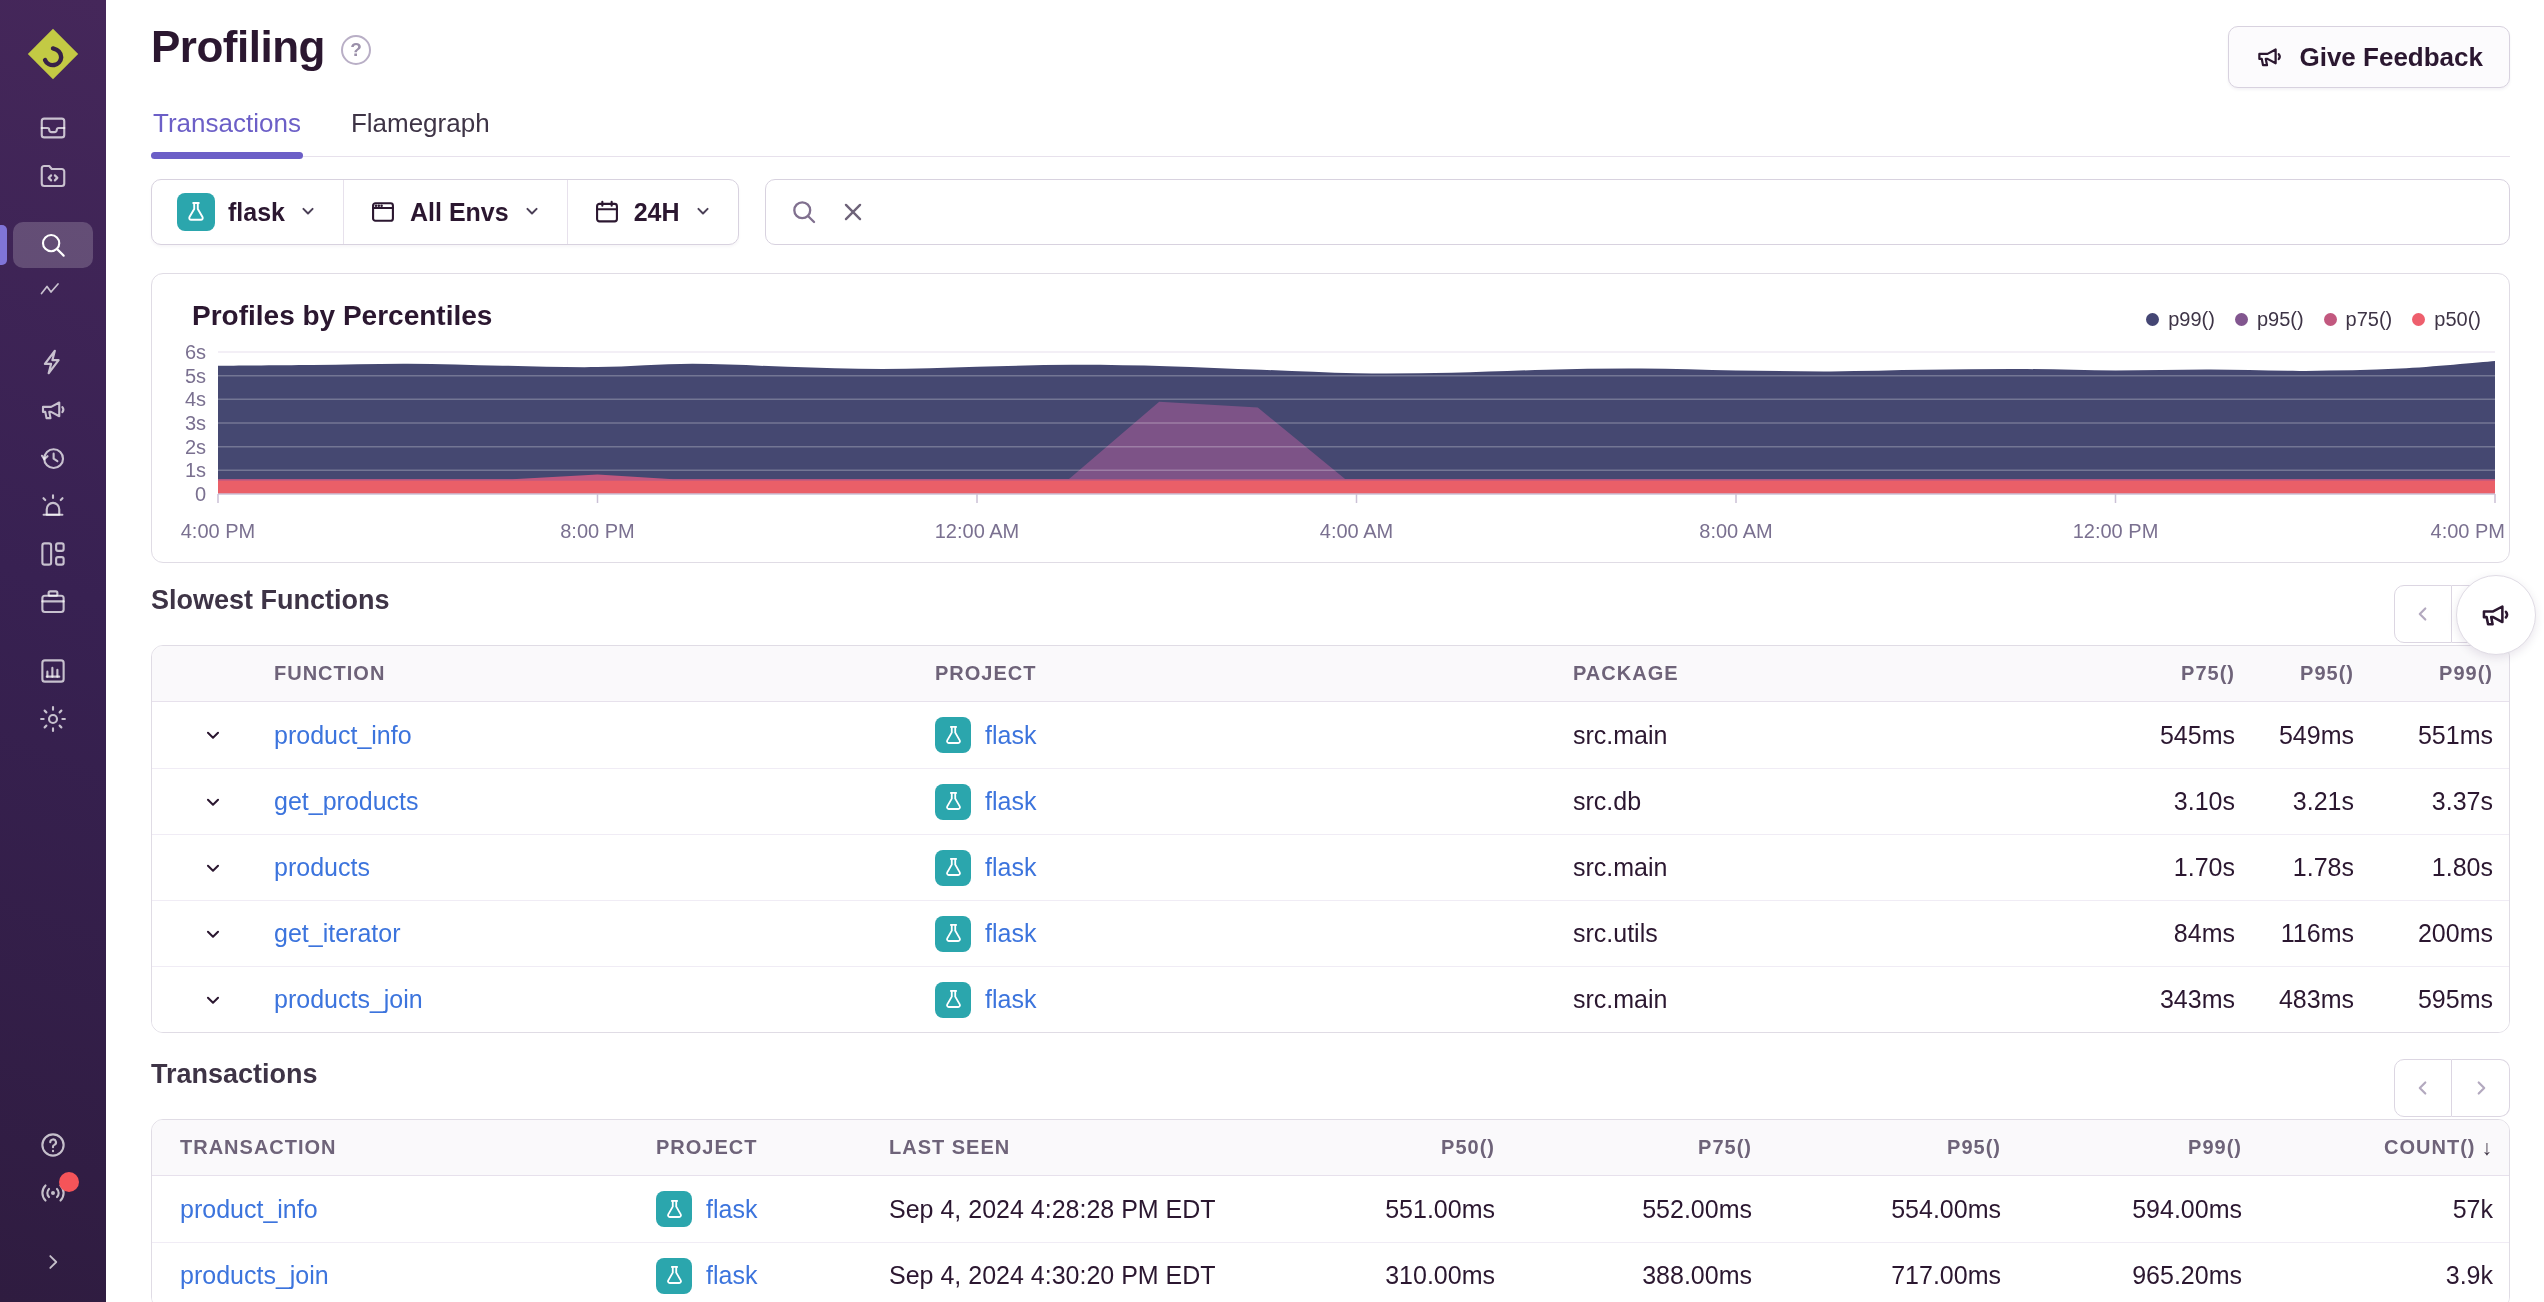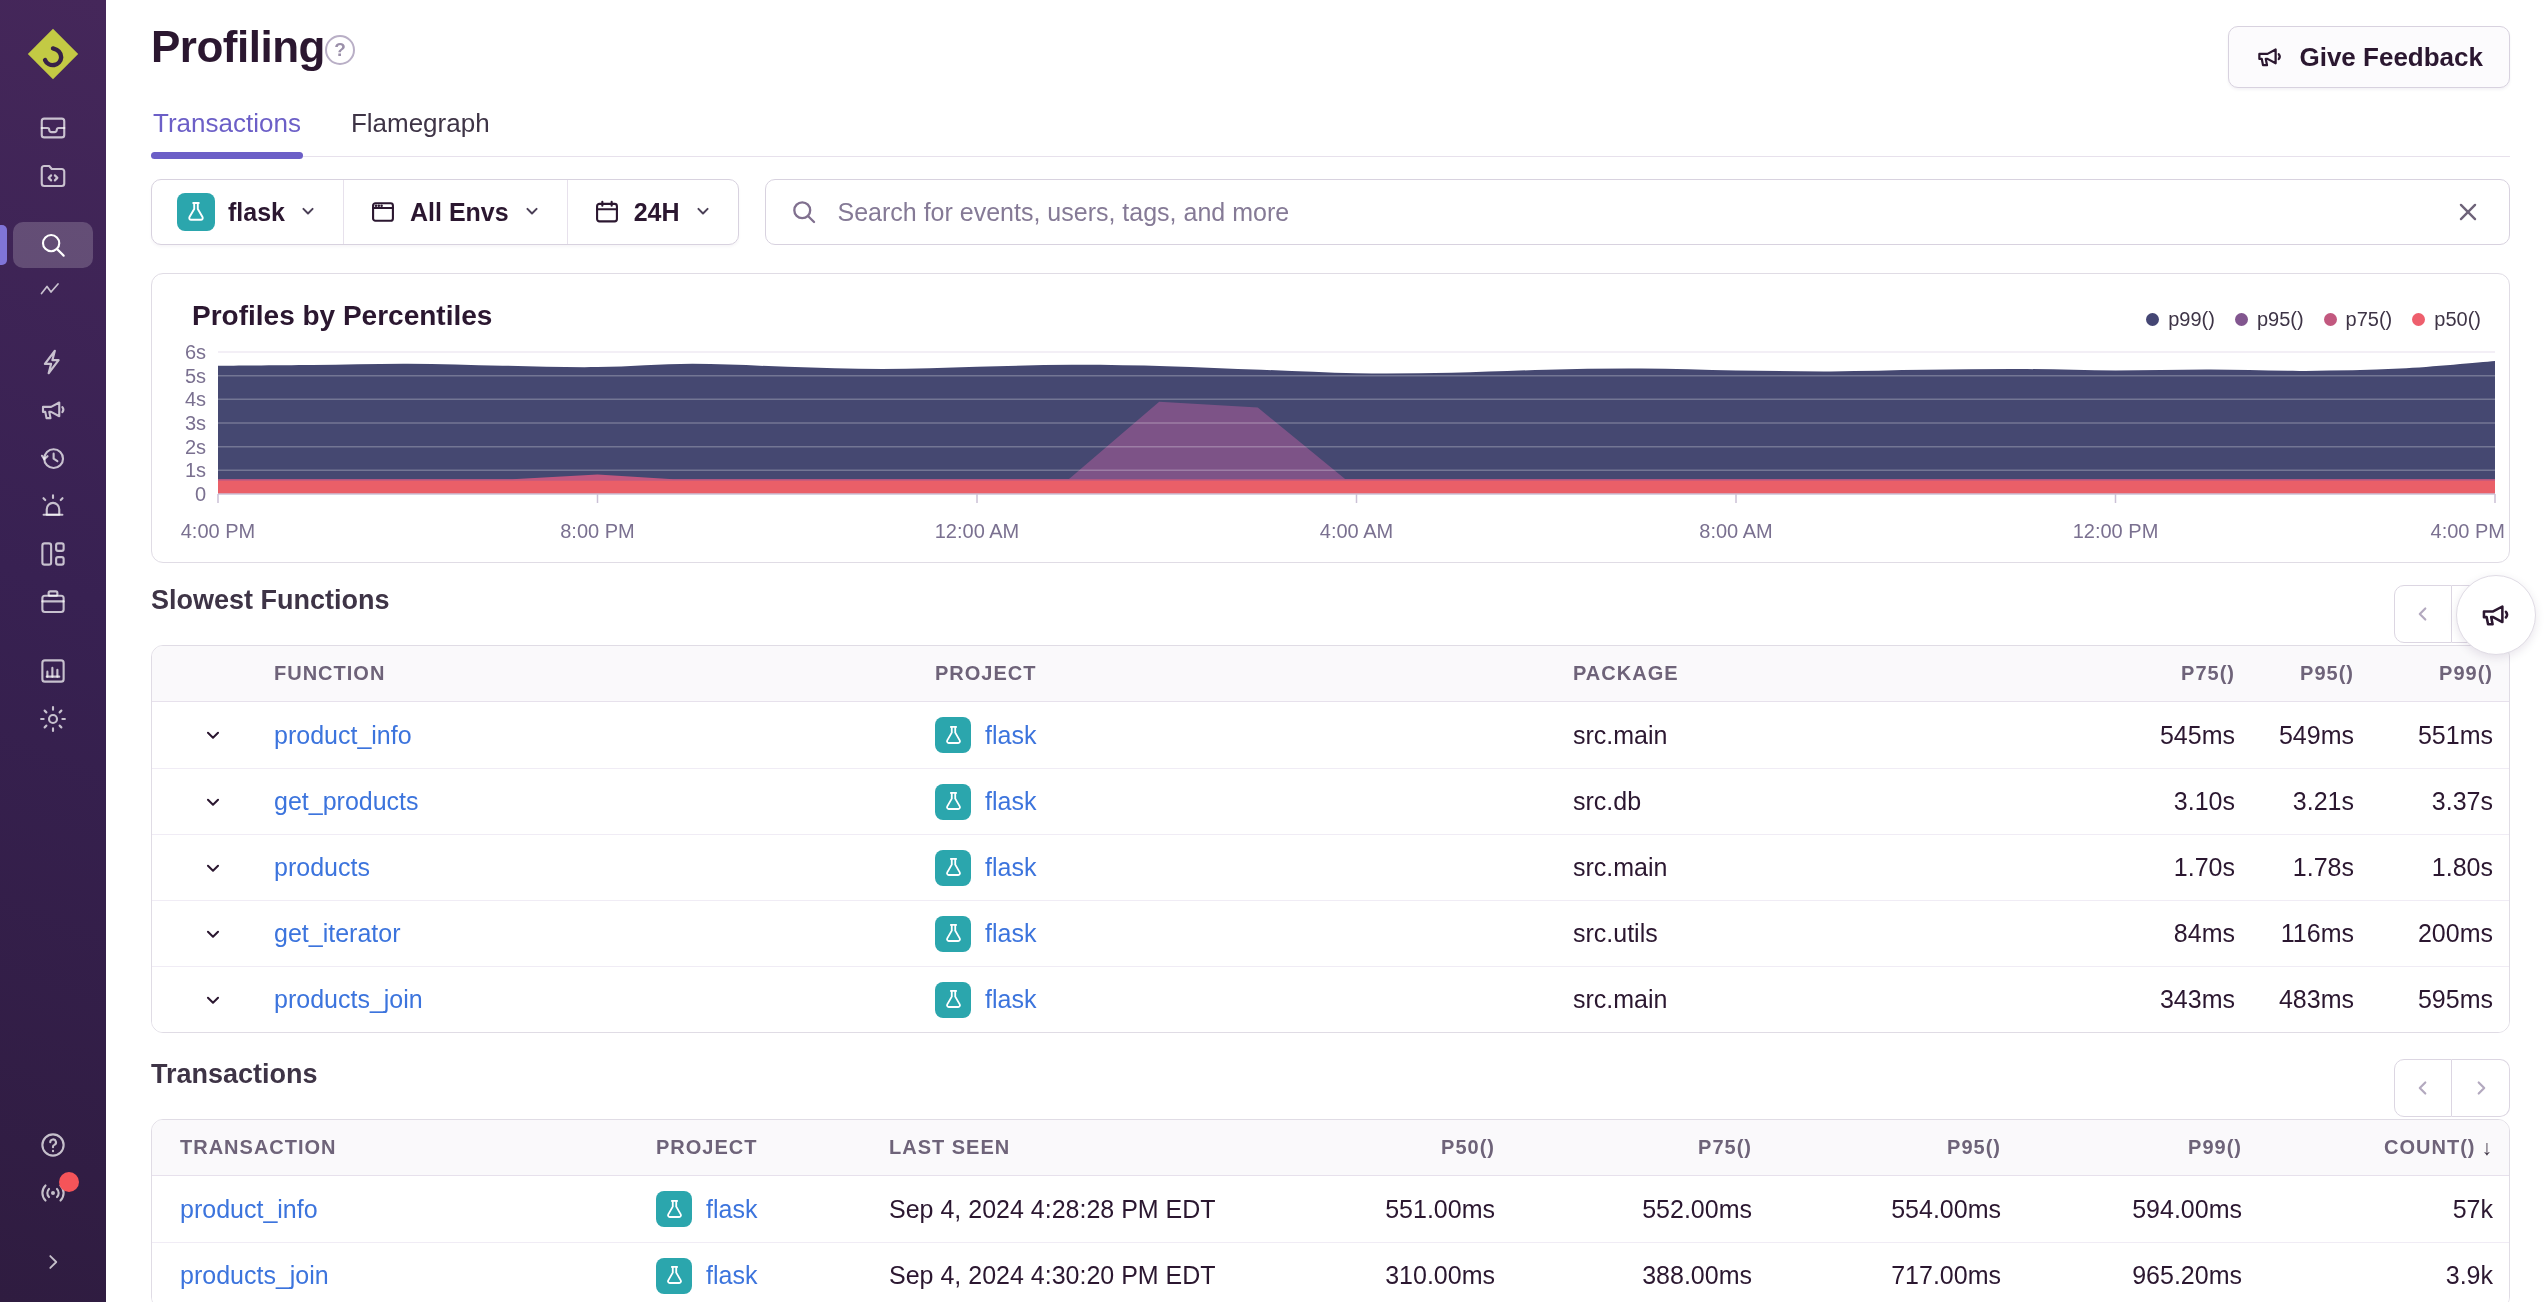--- a/index.html
+++ b/index.html
@@ -29,21 +29,21 @@
   .nav-item.active::before {
     content:''; position:absolute; left:-13px; top:3px; width:7px; height:40px;
     background:#8074d8; border-radius:0 5px 5px 0;
   }
   .gap-top { margin-top:22px; }
   .bottom-nav { margin-top:auto; display:flex; flex-direction:column; align-items:center; }
   .noti-dot { position:absolute; top:2px; right:14px; width:20px; height:20px; border-radius:50%; background:#f55459; }
   
   .main { flex:1; min-width:0; padding:0 34px 0 45px; position:relative; background:#fff; }
   .topbar { display:flex; justify-content:space-between; align-items:flex-start; padding-top:22px; }
-  .title-wrap { display:flex; align-items:center; }
+  .title-wrap { display:flex; align-items:center; gap:16px; }
   .page-title { margin:0; font-size:44px; font-weight:700; color:#2b1730; letter-spacing:-.5px; }
   .help-badge {
     width:30px; height:30px; border:2px solid #b9afc6; border-radius:50%;
     color:#9b90aa; font-size:19px; font-weight:700;
     display:flex; align-items:center; justify-content:center; margin-top:6px; cursor:pointer;
   }
   .feedback-btn {
     display:flex; align-items:center; gap:14px; height:62px; padding:8px 26px; margin-top:4px;
     border:1px solid #d8d2df; border-radius:10px; background:#fcfbfd;
     font-size:26px; font-weight:600; color:#2b1730; cursor:pointer;
@@ -288,21 +288,20 @@
         <span class="caret"><svg width="20" height="20" viewBox="0 0 24 24">
               <path d="M6.5 9.5 12 15l5.5-5.5"></path>
             </svg></span>
       </div>
     </div>
     <div class="search-bar">
       <svg class="mag" width="28" height="28" viewBox="0 0 24 24">
           <circle cx="10.5" cy="10.5" r="6.8"></circle>
           <path d="M15.6 15.6 20.6 20.6"></path>
         </svg>
-      <input class="search-input" value="" placeholder="Search for events, users, tags, and more" style="">
       <button class="clear-btn">
         <svg width="26" height="26" viewBox="0 0 24 24">
             <path d="M5.5 5.5 18.5 18.5M18.5 5.5 5.5 18.5"></path>
           </svg>
       </button>
     </div>
   </div>
 
   <section class="chart-panel">
     <div class="chart-title">Profiles by Percentiles</div>

